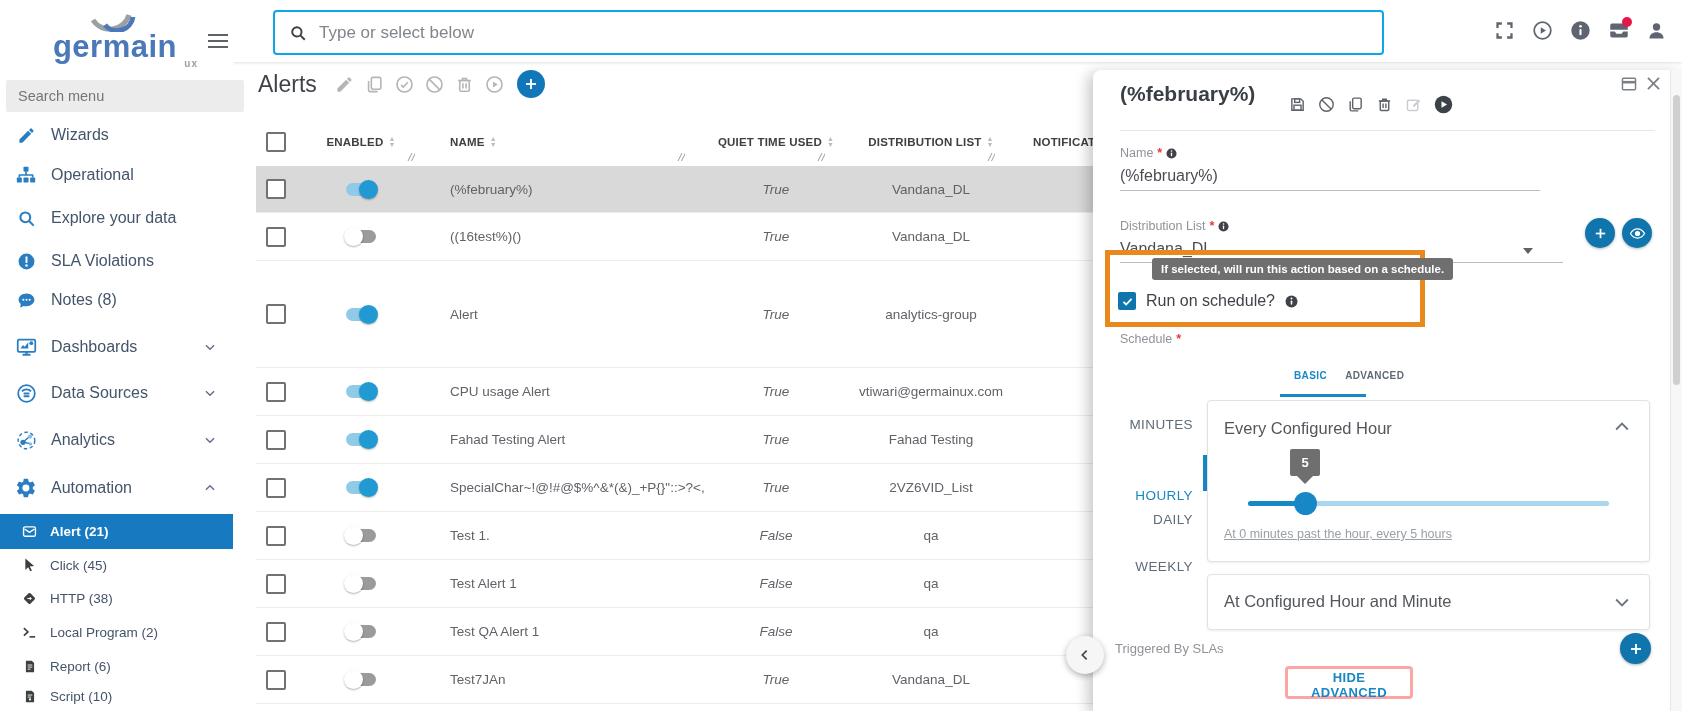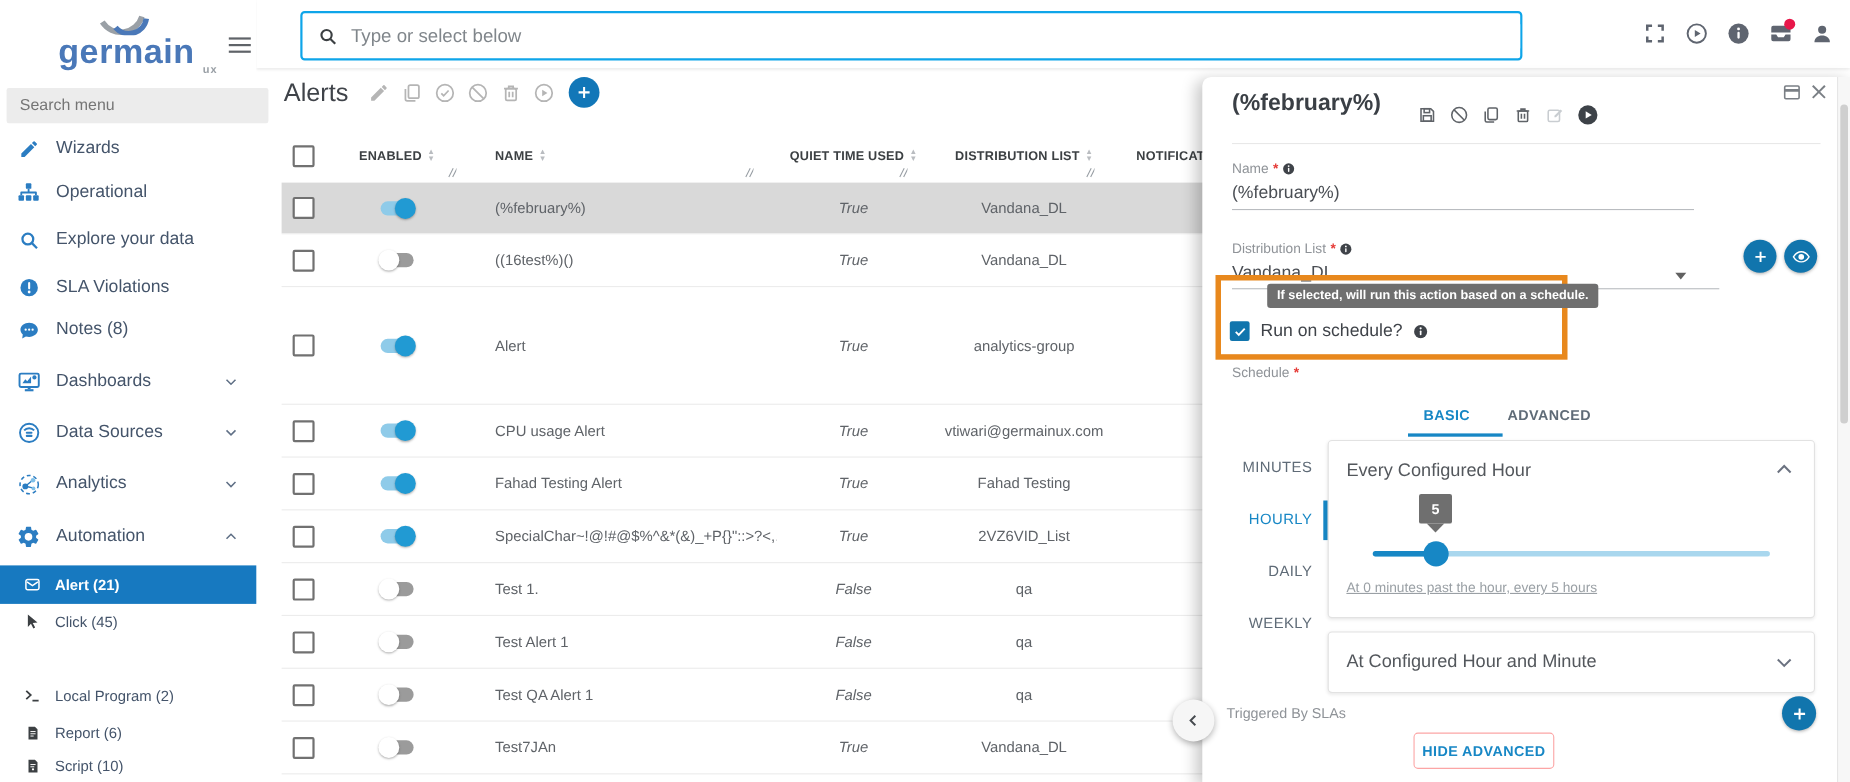--- a/index.html
+++ b/index.html
@@ -88,39 +88,39 @@
   .fvalue{position:absolute;left:27px;font-size:16px;color:#4a4e54;}
   .funder{position:absolute;left:27px;border-top:1px solid #b9bcc0;}
   .caret{position:absolute;width:0;height:0;border-left:5px solid transparent;border-right:5px solid transparent;border-top:6px solid #616161;cursor:pointer;}
   .bluefab{position:absolute;width:30px;height:30px;border-radius:50%;background:#1175ad;display:flex;align-items:center;justify-content:center;cursor:pointer;border:none;box-shadow:0 1px 3px rgba(0,0,0,.3);}
   .orange-box{position:absolute;left:12px;top:180px;width:320px;height:77px;border:5px solid #e8881d;box-sizing:border-box;z-index:3;}
   .tooltip{position:absolute;left:59px;top:188px;background:#6f6f6f;color:#fff;font-size:11.5px;font-weight:bold;
            padding:5px 9px;border-radius:3px;white-space:nowrap;z-index:4;}
   .ros-row{position:absolute;left:25px;top:222px;display:flex;align-items:center;gap:10px;z-index:4;}
   .bluechk{width:18px;height:18px;background:#1175ad;border-radius:2px;display:flex;align-items:center;justify-content:center;cursor:pointer;}
   .ros-label{font-size:16px;color:#3f4349;}
-  .tabs{position:absolute;top:300px;left:180px;display:flex;gap:34px;font-size:13px;font-weight:bold;letter-spacing:.4px;padding-left:21px;}
+  .tabs{position:absolute;top:300px;left:180px;display:flex;gap:18px;font-size:10px;font-weight:bold;letter-spacing:.4px;padding-left:21px;}
   .tab-basic{color:#1787c5;cursor:pointer;}
   .tab-adv{color:#5f6b77;cursor:pointer;}
   .tab-underline{position:absolute;left:187px;top:324px;width:86px;height:3px;background:#1787c5;}
   .side-tab{position:absolute;left:10px;width:90px;text-align:right;font-size:13.5px;color:#5f6b77;letter-spacing:.4px;cursor:pointer;}
-  .side-tab.act{color:#1787c5;}
+  .side-tab.act{color:#1787c5;margin-top:24px;}
   .actbar{position:absolute;left:110px;top:385px;width:4px;height:36px;background:#1787c5;}
   .card{position:absolute;left:114px;width:443px;background:#fff;border:1px solid #e2e2e2;border-radius:4px;
         box-shadow:0 1px 3px rgba(0,0,0,.08);box-sizing:border-box;}
   .card-title{position:absolute;left:16px;font-size:16.5px;color:#53575c;}
   .card-chev{position:absolute;left:404px;width:20px;height:20px;color:#6b7280;cursor:pointer;}
   .slider-track{position:absolute;left:40px;top:100px;width:361px;height:5px;background:#a9d7ee;border-radius:3px;}
   .slider-fill{position:absolute;left:40px;top:100px;width:58px;height:5px;background:#1787c5;border-radius:3px;}
   .slider-knob{position:absolute;left:86px;top:91px;width:23px;height:23px;border-radius:50%;background:#1787c5;cursor:pointer;}
   .slider-tip{position:absolute;left:82px;top:48px;width:30px;height:27px;background:#6f6f6f;color:#fff;font-size:13px;
               font-weight:bold;display:flex;align-items:center;justify-content:center;border-radius:2px;}
   .tip-arrow{position:absolute;left:89px;top:75px;width:0;height:0;border-left:8px solid transparent;border-right:8px solid transparent;border-top:8px solid #6f6f6f;}
   .caption{position:absolute;left:16px;top:126px;font-size:12.5px;color:#9aa0a5;text-decoration:underline;}
-  .hide-btn{position:absolute;left:192px;top:596px;width:128px;height:33px;background:#fff;border:1px solid #fca5a5;
+  .hide-btn{position:absolute;left:192px;top:596px;width:128px;height:33px;background:#fff;border:3px solid #fca5a5;
             border-radius:4px;color:#1787c5;font-size:13px;font-weight:bold;letter-spacing:.4px;cursor:pointer;
             font-family:"Liberation Sans",sans-serif;}
   .pscroll{position:absolute;left:577px;top:0;width:12px;height:641px;background:#f7f7f7;border-left:1px solid #e6e6e6;}
   .pthumb{position:absolute;left:2px;top:25px;width:7px;height:290px;background:#cfcfcf;border-radius:4px;}
   .winctl{position:absolute;top:6px;color:#7a7f85;cursor:pointer;}
   .back-fab{position:absolute;left:1066px;top:636px;width:38px;height:38px;border-radius:50%;background:#f6f6f6;
             border:none;box-shadow:0 2px 6px rgba(0,0,0,.3);z-index:6;display:flex;align-items:center;justify-content:center;cursor:pointer;}
   .info-dark{color:#3f4349;}
 </style>
 </head>
@@ -267,20 +267,29 @@
       </span>
         <span class="slabel">Alert (21)</span>
     </div>
     <div class="sub-item" style="top:548px">
       <span class="sico">
         <svg width="14" height="14" viewBox="0 0 24 24" fill="currentColor">
             <path d="M4 1l15 12.5-7.4.9 3.8 7-2.8 1.5-3.8-7.2L4 20.5z"></path>
           </svg>
       </span>
         <span class="slabel">Click (45)</span>
+    </div>
+    <div class="sub-item" style="top:581px">
+      <span class="sico">
+        <svg width="15" height="15" viewBox="0 0 24 24">
+            <rect x="5.2" y="5.2" width="13.6" height="13.6" rx="2" transform="rotate(45 12 12)" fill="currentColor"></rect>
+            <path d="M8.5 12h6M12.3 9.5L14.8 12l-2.5 2.5" stroke="#fff" stroke-width="1.6" fill="none"></path>
+          </svg>
+      </span>
+        <span class="slabel">HTTP (38)</span>
     </div>
     <div class="sub-item" style="top:615px">
       <span class="sico">
         <svg width="15" height="15" viewBox="0 0 24 24" fill="none" stroke="currentColor" stroke-width="2.6">
             <path d="M3 5l6.5 6L3 17"></path>
             <line x1="12" y1="19" x2="21" y2="19"></line>
           </svg>
       </span>
         <span class="slabel">Local Program (2)</span>
     </div>

